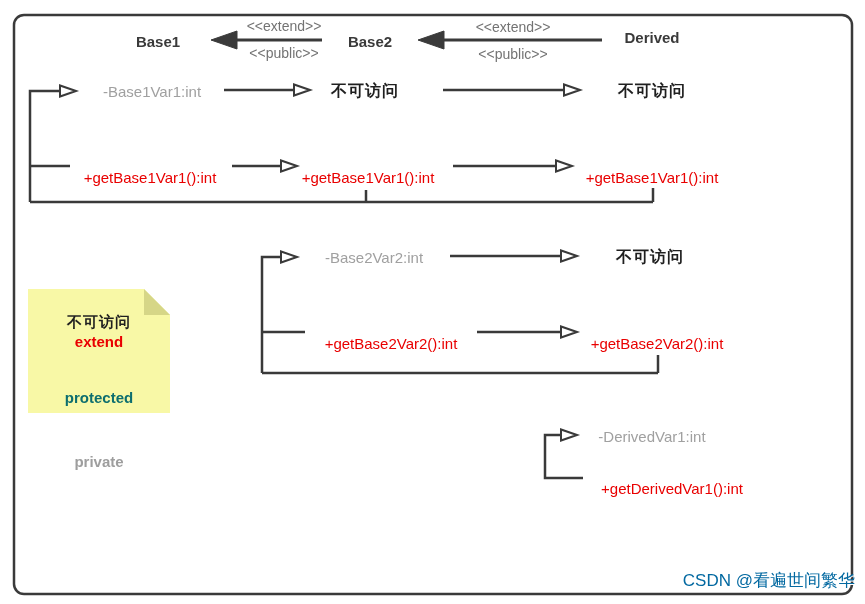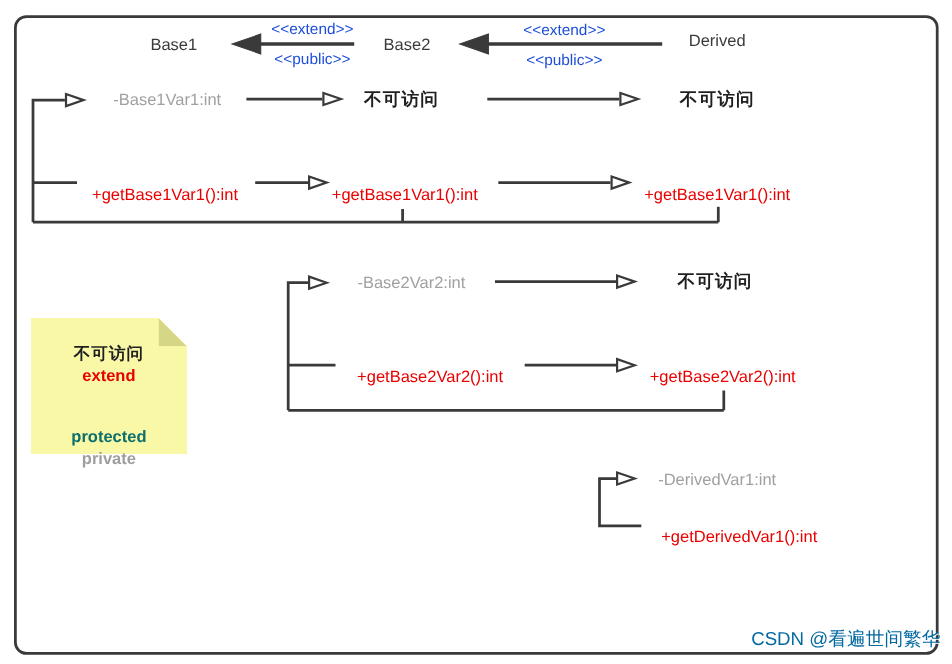--- a/index.html
+++ b/index.html
@@ -12,22 +12,22 @@
   }
   svg.layer{position:absolute;left:0;top:0;width:865px;height:604px;}
   .label{
     position:absolute;
     transform:translate(-50%,-50%);
     white-space:nowrap;
     font-size:15px;
     color:#3a3a3a;
     line-height:1;
   }
-  .stereo{font-size:14px;color:#1d4ed8;}
-  .classname{font-size:15px;color:#3a3a3a;}
+  .stereo{font-size:14px;color:#737373;}
+  .classname{font-size:15px;color:#3a3a3a;font-weight:bold;}
   .gray{color:#a0a0a0;text-align:center;}
   .red{color:#e90000;margin-top:10px;}
   .cjk-bold{font-weight:700;font-size:16px;color:#1f1f1f;letter-spacing:1px;}
   
   .note{
     position:absolute;left:28px;top:289px;width:142px;height:124px;
   }
   .note-bg{
     position:absolute;inset:0;
     background:#f8f8a6;
@@ -41,21 +41,21 @@
   }
   .note-lines{
     position:absolute;inset:0;
     padding-top:23px;
     text-align:center;
     font-weight:700;font-size:15px;line-height:20px;
   }
   .note-line-inaccessible{color:#1f1f1f;letter-spacing:1px;}
   .note-line-public{color:#e90000;}
   .note-line-protected{color:#0d6e6e;margin-top:36px;}
-  .note-line-private{color:#9e9e9e;}
+  .note-line-private{color:#9e9e9e;margin-top:44px;}
   .watermark{
     position:absolute;right:10px;top:569px;
     font-size:17px;color:#0369a1;
     text-shadow:0 1px 0 #ffffff;
     white-space:nowrap;
   }
 </style>
 </head>
 <body>
 

